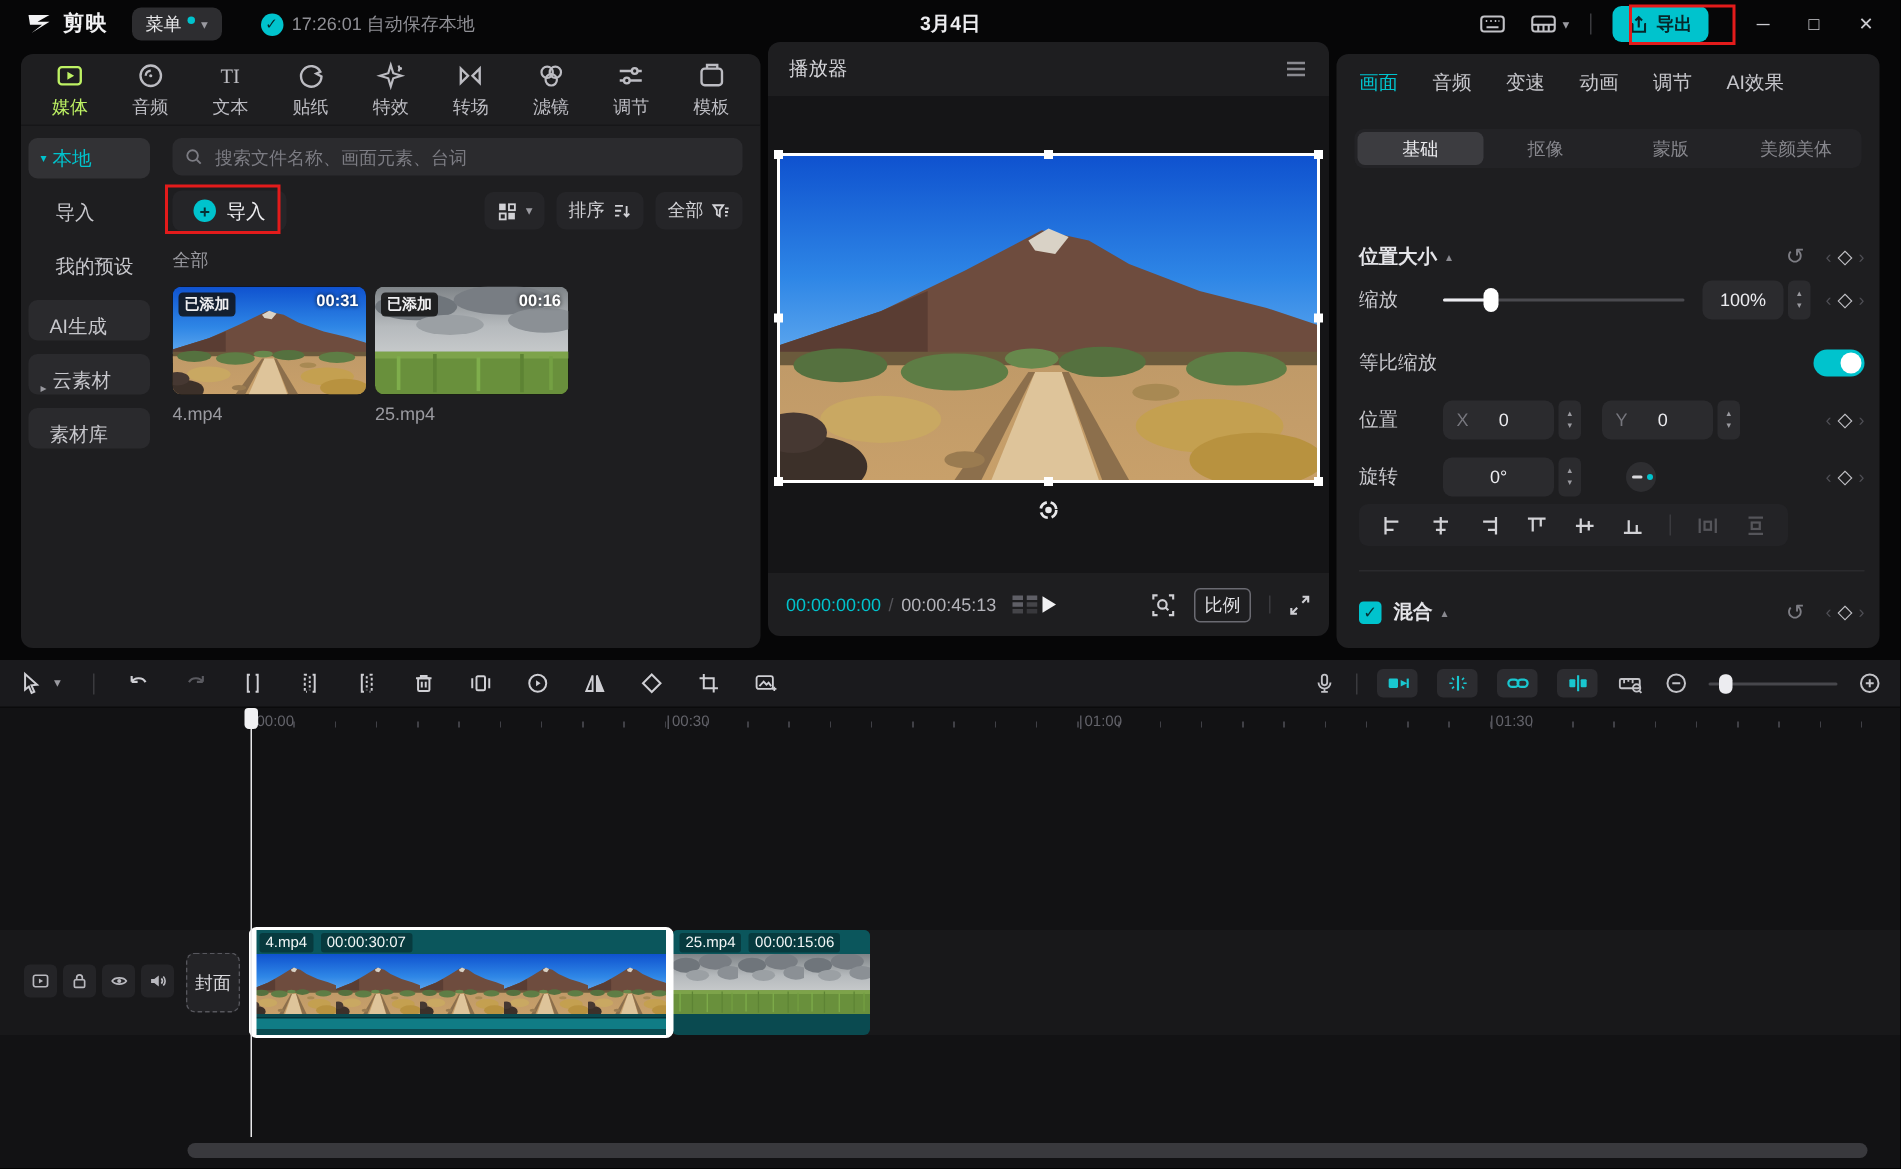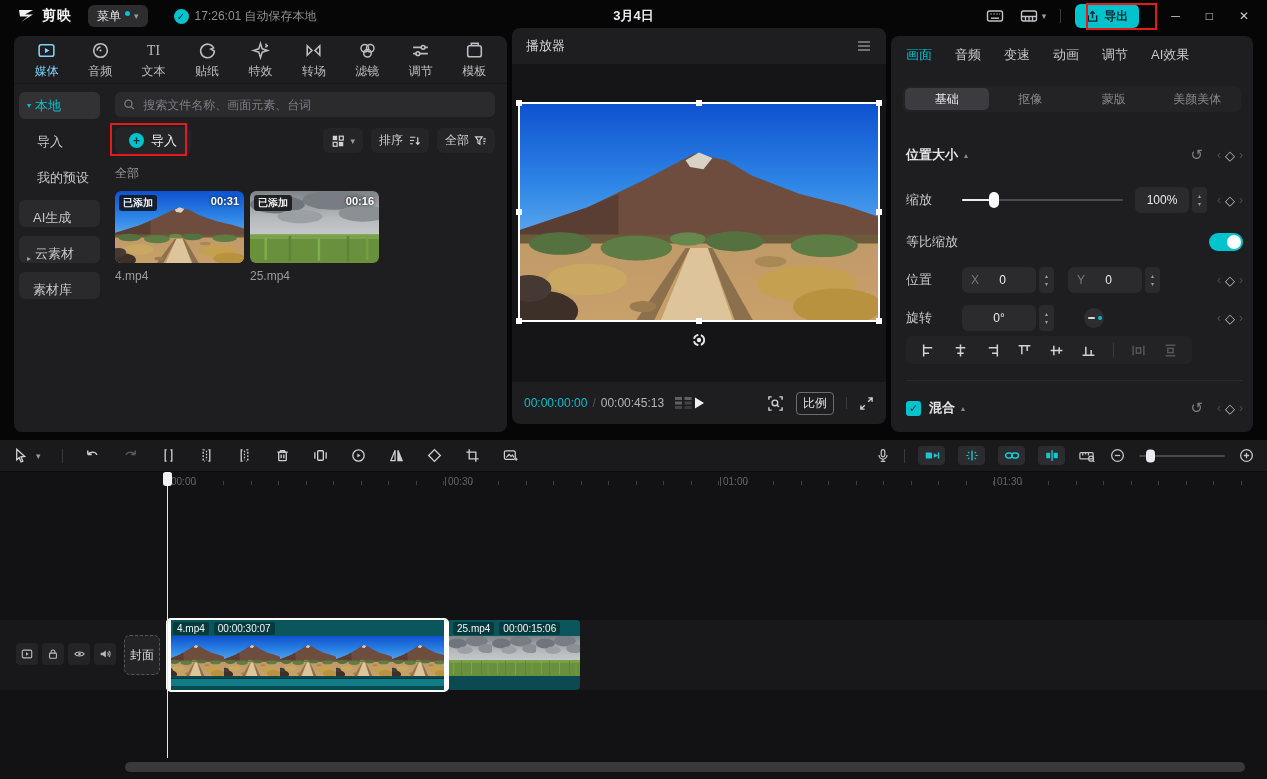--- a/index.html
+++ b/index.html
@@ -31,21 +31,21 @@
   
   .panel{position:absolute;background:#1e1e20;border-radius:8px;overflow:hidden;}
   .left-panel{left:14px;top:36px;width:493px;height:396px;}
   .player-panel{left:512px;top:28px;width:374px;height:396px;}
   .inspector-panel{left:891px;top:36px;width:362px;height:396px;}
 
   
   .media-tabs{display:flex;height:48px;align-items:center;padding:0 6px;border-bottom:1px solid #161618;}
   .mtab{width:54px;display:flex;flex-direction:column;align-items:center;gap:2px;color:#bcbcc2;}
   .mtab .mlabel{font-size:12px;}
-  .mtab.active{color:#7dd3fc;}
+  .mtab.active{color:#bef264;}
   .left-body{display:flex;height:347px;}
   .sidebar{width:91px;padding:8px 5px;display:flex;flex-direction:column;gap:9px;}
   .side-item{height:27px;border-radius:6px;display:flex;align-items:center;font-size:13px;color:#c7c7cc;padding-left:8px;gap:4px;}
   .side-item .tri{font-size:8px;color:#9a9aa0;}
   .side-item.box{background:#2a2a2d;align-items:flex-end;}
   .side-item.active{background:#323235;color:#00c3cd;}
   .side-item.active .tri{color:#00c3cd;}
   .side-item.child{padding-left:18px;}
   .media-content{flex:1;padding:8px 12px 0 10px;position:relative;}
   .search-box{height:25px;background:#2b2b2e;border-radius:6px;display:flex;align-items:center;padding:0 8px;gap:6px;}
@@ -499,21 +499,21 @@
       <span class="itab">调节</span>
       <span class="itab">AI效果</span>
     </nav>
     <div class="segmented">
       <span class="seg active">基础</span>
       <span class="seg">抠像</span>
       <span class="seg">蒙版</span>
       <span class="seg">美颜美体</span>
     </div>
 
-    <div class="irow" style="top:105px;">
+    <div class="irow" style="top:121px;">
       <span class="sec-title">位置大小</span>
       <span class="sec-caret">▴</span>
       <div class="row-right">
         <span class="reset-ic">↺</span>
         <span class="kf">
           <span class="nav">‹</span>
           <span class="dia">◇</span>
           <span class="nav">›</span>
         </span>
       </div>

